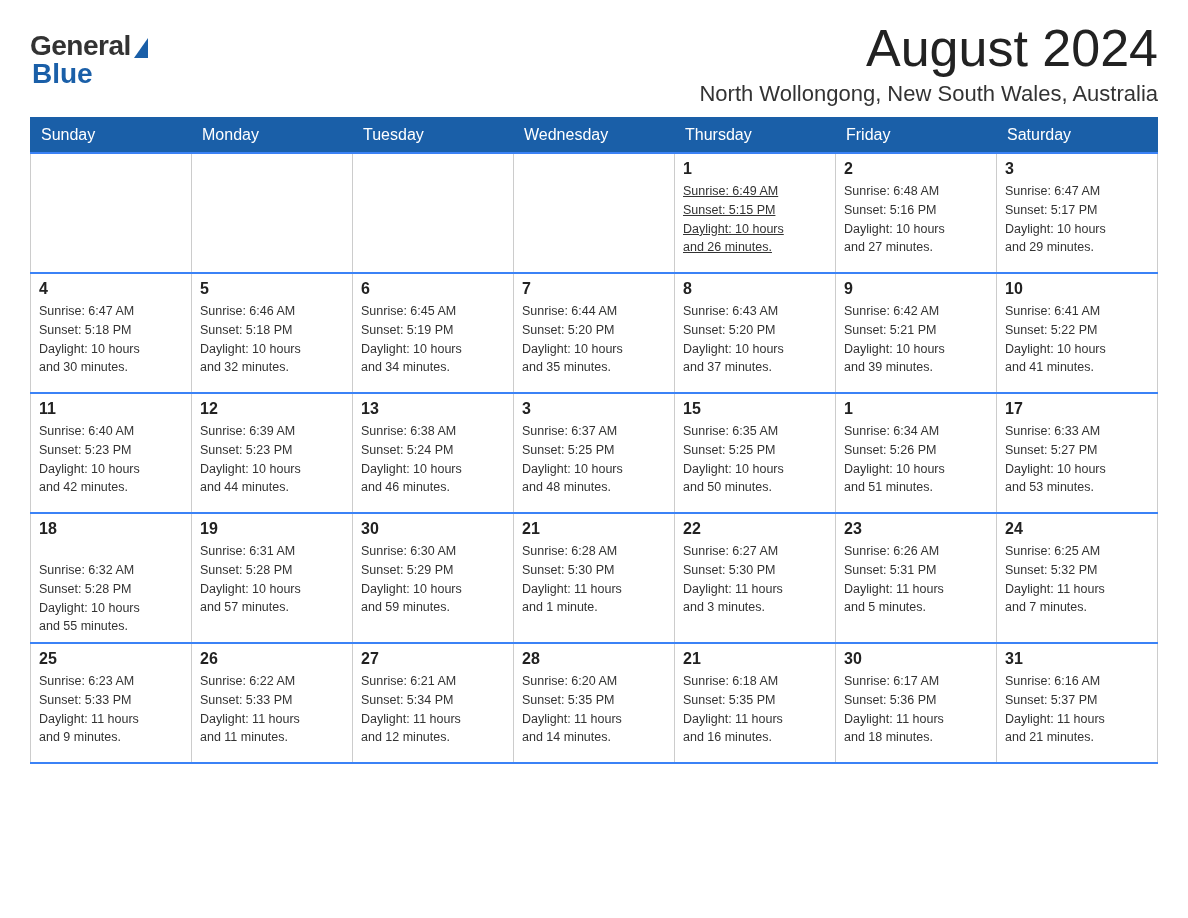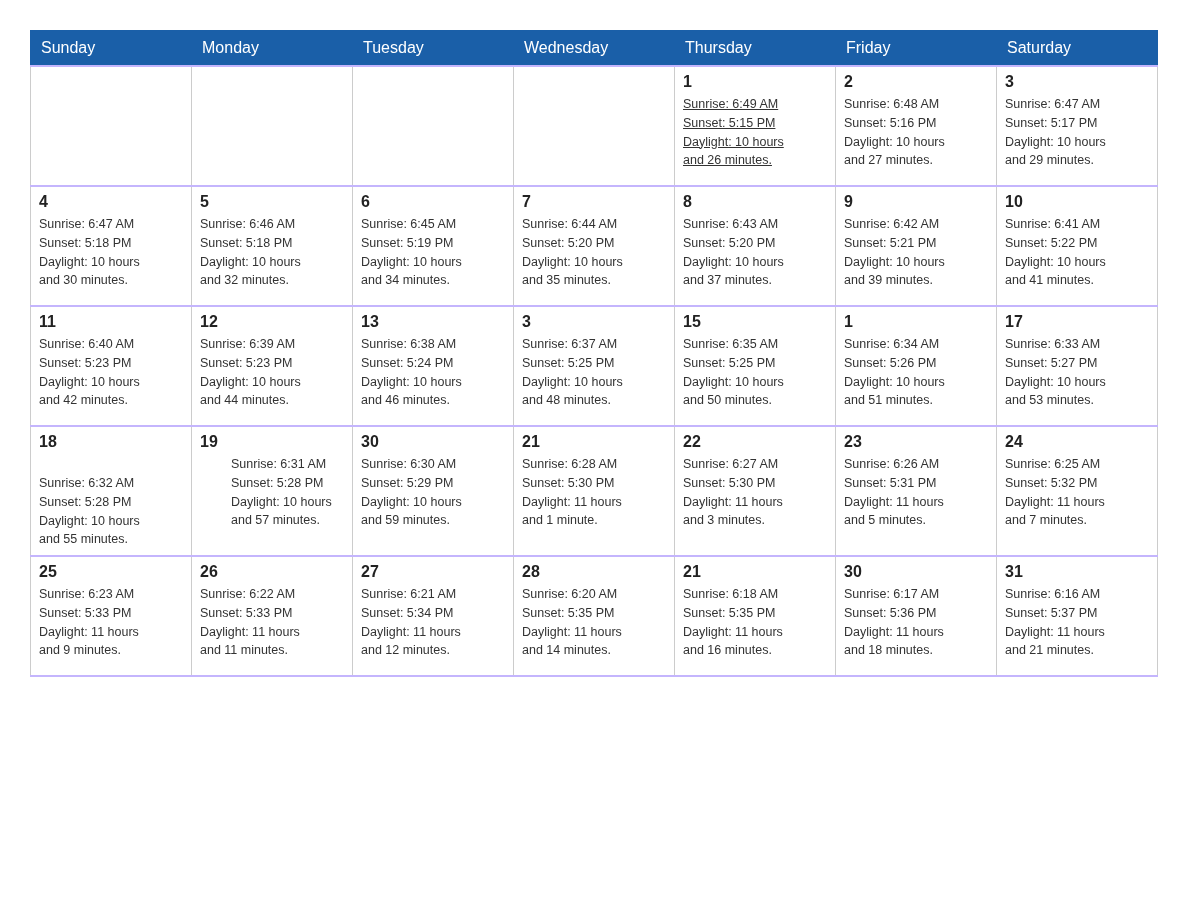--- a/index.html
+++ b/index.html
@@ -80,41 +80,52 @@
     }
     .calendar td {
       vertical-align: top;
       padding: 6px 8px;
       border: 1px solid #ccc;
       width: calc(100% / 7);
       min-height: 110px;
       height: 120px;
     }
     .calendar tr {
-      border-bottom: 2px solid #c4b5fd;
+      border-bottom: 2px solid #3b82f6;
     }
     .day-number {
       font-size: 16px;
       font-weight: bold;
       color: #222;
       margin-bottom: 4px;
     }
     .day-info {
       font-size: 12.5px;
       color: #333;
       line-height: 1.5;
     }
     .empty-cell {
       background: #fff;
     }
   </style>
 </head>
 <body>
 
 <div class="header">
+  <div class="logo">
+    <div class="logo-top">
+      <span class="logo-general">General</span>
+      <div class="logo-triangle"></div>
+    </div>
+    <span class="logo-blue">Blue</span>
+  </div>
+  <div class="title-section">
+    <div class="month-title">August 2024</div>
+    <div class="location-title">North Wollongong, New South Wales, Australia</div>
+  </div>
 </div>
 
 <table class="calendar">
   <thead>
     <tr>
     <th>Sunday</th>
         <th>Monday</th>
         <th>Tuesday</th>
         <th>Wednesday</th>
         <th>Thursday</th>
@@ -255,21 +266,21 @@
       <tr>
         <td>
           <div class="day-number">18</div>
           <div class="day-info" style="white-space: pre-line; margin-top: 23px;">Sunrise: 6:32 AM
 Sunset: 5:28 PM
 Daylight: 10 hours
 and 55 minutes.</div>
         </td>
         <td>
           <div class="day-number">19</div>
-          <div class="day-info" style="white-space: pre-line; margin-left: 31px;">Sunrise: 6:31 AM
+          <div class="day-info" style="white-space: pre-line;">Sunrise: 6:31 AM
 Sunset: 5:28 PM
 Daylight: 10 hours
 and 57 minutes.</div>
         </td>
         <td>
           <div class="day-number">30</div>
           <div class="day-info" style="white-space: pre-line;">Sunrise: 6:30 AM
 Sunset: 5:29 PM
 Daylight: 10 hours
 and 59 minutes.</div>

